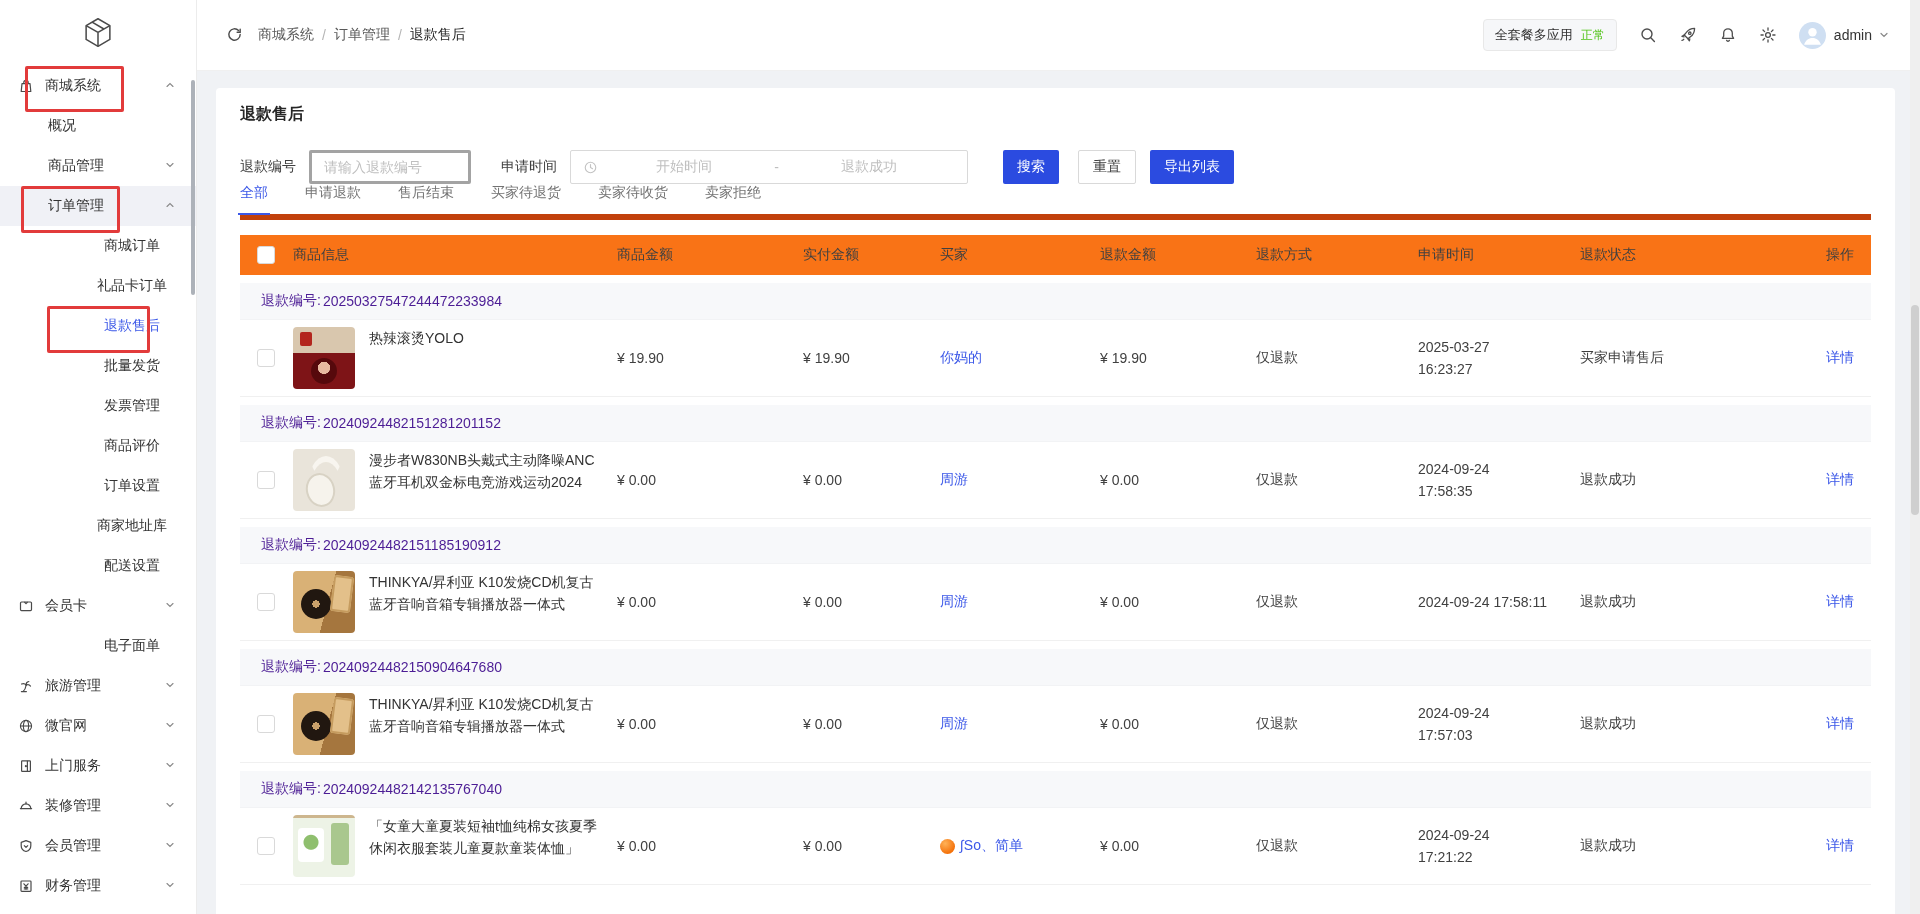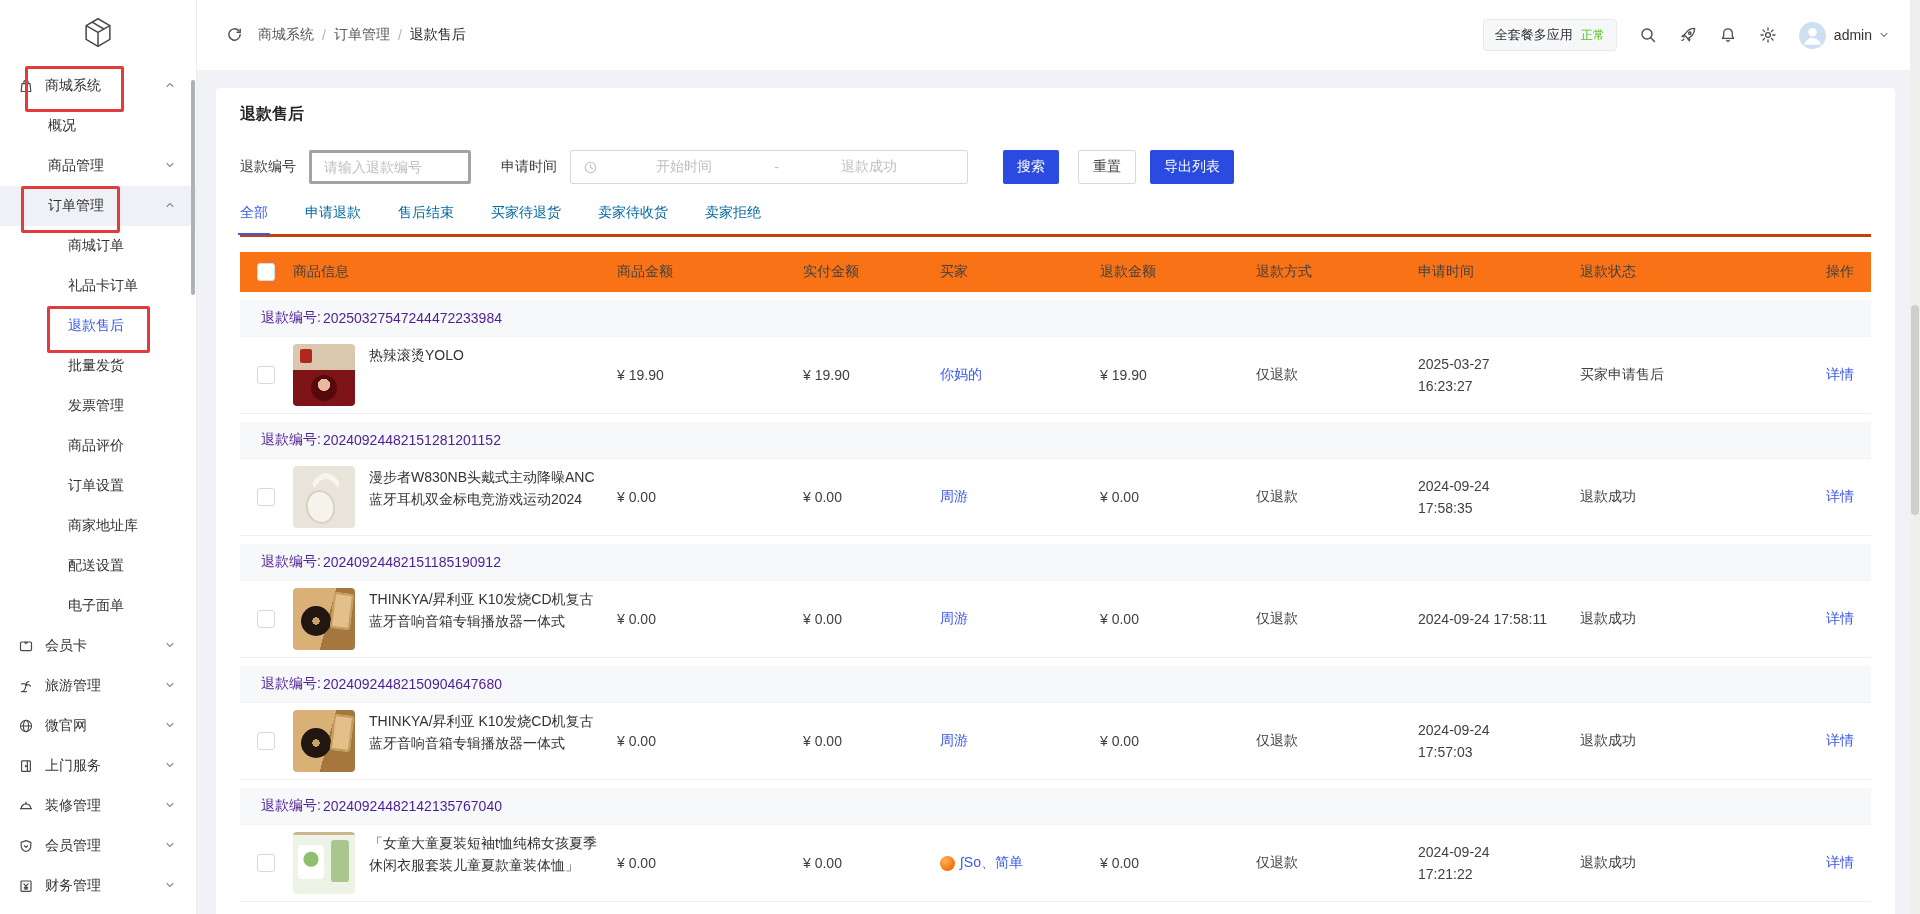--- a/index.html
+++ b/index.html
@@ -8,21 +8,21 @@
 
   
   .sidebar{position:absolute;left:0;top:0;width:196px;height:914px;background:#fff;border-right:1px solid #ececec;z-index:3;}
   .logo{height:66px;display:flex;align-items:center;justify-content:center;}
   .sb-menu{position:relative;}
   .it{position:relative;height:40px;display:flex;align-items:center;cursor:pointer;color:#333;}
   .it .lbl{white-space:nowrap;}
   .it.l1{padding-left:18px;}
   .it.l1 .sb-ico{width:16px;height:16px;margin-right:11px;display:inline-flex;align-items:center;justify-content:center;}
   .it.l2{padding-left:48px;}
-  .it.l3{padding-left:68px;}
+  .it.l3{padding-left:68px;justify-content:center;}
   .it.hl{background:#F0F1F6;}
   .it.active{color:var(--accent,#3C58E8);}
   .chev{position:absolute;right:20px;top:13px;width:12px;height:12px;color:#8a8a8a;}
   .sb-thumb{position:absolute;right:1px;top:80px;width:4px;height:215px;background:#ADB2B9;border-radius:2px;}
   .anno{position:absolute;border:3px solid var(--anno,#E23B3B);border-radius:2px;pointer-events:none;z-index:5;}
   .anno1{left:25px;top:66px;width:93px;height:40px;}
   .anno2{left:21px;top:186px;width:93px;height:41px;}
   .anno3{left:47px;top:306px;width:97px;height:41px;}
 
   
@@ -54,22 +54,22 @@
   .range .clk{width:15px;height:15px;color:#C3C3C3;display:inline-flex;}
   .range .ph{flex:1;text-align:center;color:#BFBFBF;}
   .range .dash{color:#BFBFBF;padding:0 4px;}
   .btn{height:34px;border-radius:2px;font-size:14px;display:inline-flex;align-items:center;justify-content:center;cursor:pointer;border:none;font-family:inherit;}
   .btn-primary{background:var(--btn,#2B4BE0);color:#fff;padding:0 14px;}
   .btn-plain{background:#fff;color:#404040;border:1px solid #D9D9D9;padding:0 14px;}
   .btn-search{margin-left:35px;}
   .btn-reset{margin-left:19px;}
   .btn-export{margin-left:14px;}
 
-  .tabs{margin-top:20px;display:flex;gap:37px;border-bottom:3px solid #c2410c;}
-  .tab{padding-bottom:12px;color:#0369a1;cursor:pointer;position:relative;}
+  .tabs{display:flex;gap:37px;border-bottom:6px solid #c2410c;}
+  .tab{padding-bottom:12px;color:#737373;cursor:pointer;position:relative;}
   .tab.active{color:var(--accent,#3C58E8);}
   .tab.active::after{content:"";position:absolute;left:-2px;right:-2px;bottom:-1px;height:2px;background:var(--accent,#3C58E8);}
 
   
   .grid{display:grid;grid-template-columns:36px 324px 186px 137px 160px 156px 162px 162px 200px 1fr;align-items:center;padding:0 17px;}
   .thead{margin-top:15px;height:40px;background:#f97316;color:#404040;}
   .thead .op, .trow .op{text-align:right;}
   .cbx{width:16px;height:16px;border:1px solid #D9D9D9;border-radius:3px;background:#fff;cursor:pointer;}
   .group{margin-top:8px;}
   .gband{height:36px;background:#F7F8FA;display:flex;align-items:center;padding-left:21px;color:#4c1d95;border-bottom:1px solid #f2f3f5;}
@@ -172,36 +172,36 @@
         </div>
         <div class="it l3">
           <span class="lbl">订单设置</span>
         </div>
         <div class="it l3">
           <span class="lbl">商家地址库</span>
         </div>
         <div class="it l3">
           <span class="lbl">配送设置</span>
         </div>
-        <div class="it l3">
-          <span class="lbl">电子面单</span>
-        </div>
         <div class="it l1">
           <span class="sb-ico">
             <svg width="16" height="16" viewBox="0 0 16 16" fill="none" stroke="#4a4a4a" stroke-width="1.2" stroke-linejoin="round">
               <rect x="2.5" y="4" width="11" height="8.6" rx="1"></rect>
               <path d="M6.4 4l1.6 1.7L9.6 4"></path>
             </svg>
           </span>
           <span class="lbl">会员卡</span>
           <span class="chev">
             <svg width="12" height="12" viewBox="0 0 16 16" fill="none" stroke="currentColor" stroke-width="1.5" stroke-linecap="round">
               <path d="M4 6l4 4 4-4"></path>
             </svg>
           </span>
+        </div>
+        <div class="it l3">
+          <span class="lbl">电子面单</span>
         </div>
         <div class="it l1">
           <span class="sb-ico">
             <svg width="16" height="16" viewBox="0 0 16 16" fill="none" stroke="#4a4a4a" stroke-width="1.2" stroke-linecap="round">
               <path d="M8.2 7c-.5 3-1.4 4.9-3 6.4"></path>
               <path d="M8.2 7C7 5.6 5.2 5.2 3.6 6"></path>
               <path d="M8.2 7c-.2-1.8.9-3.2 2.6-3.5"></path>
               <path d="M8.2 7c1.6-.8 3.3-.3 4.3 1.1"></path>
               <path d="M3.4 13.6h5"></path>
             </svg>

